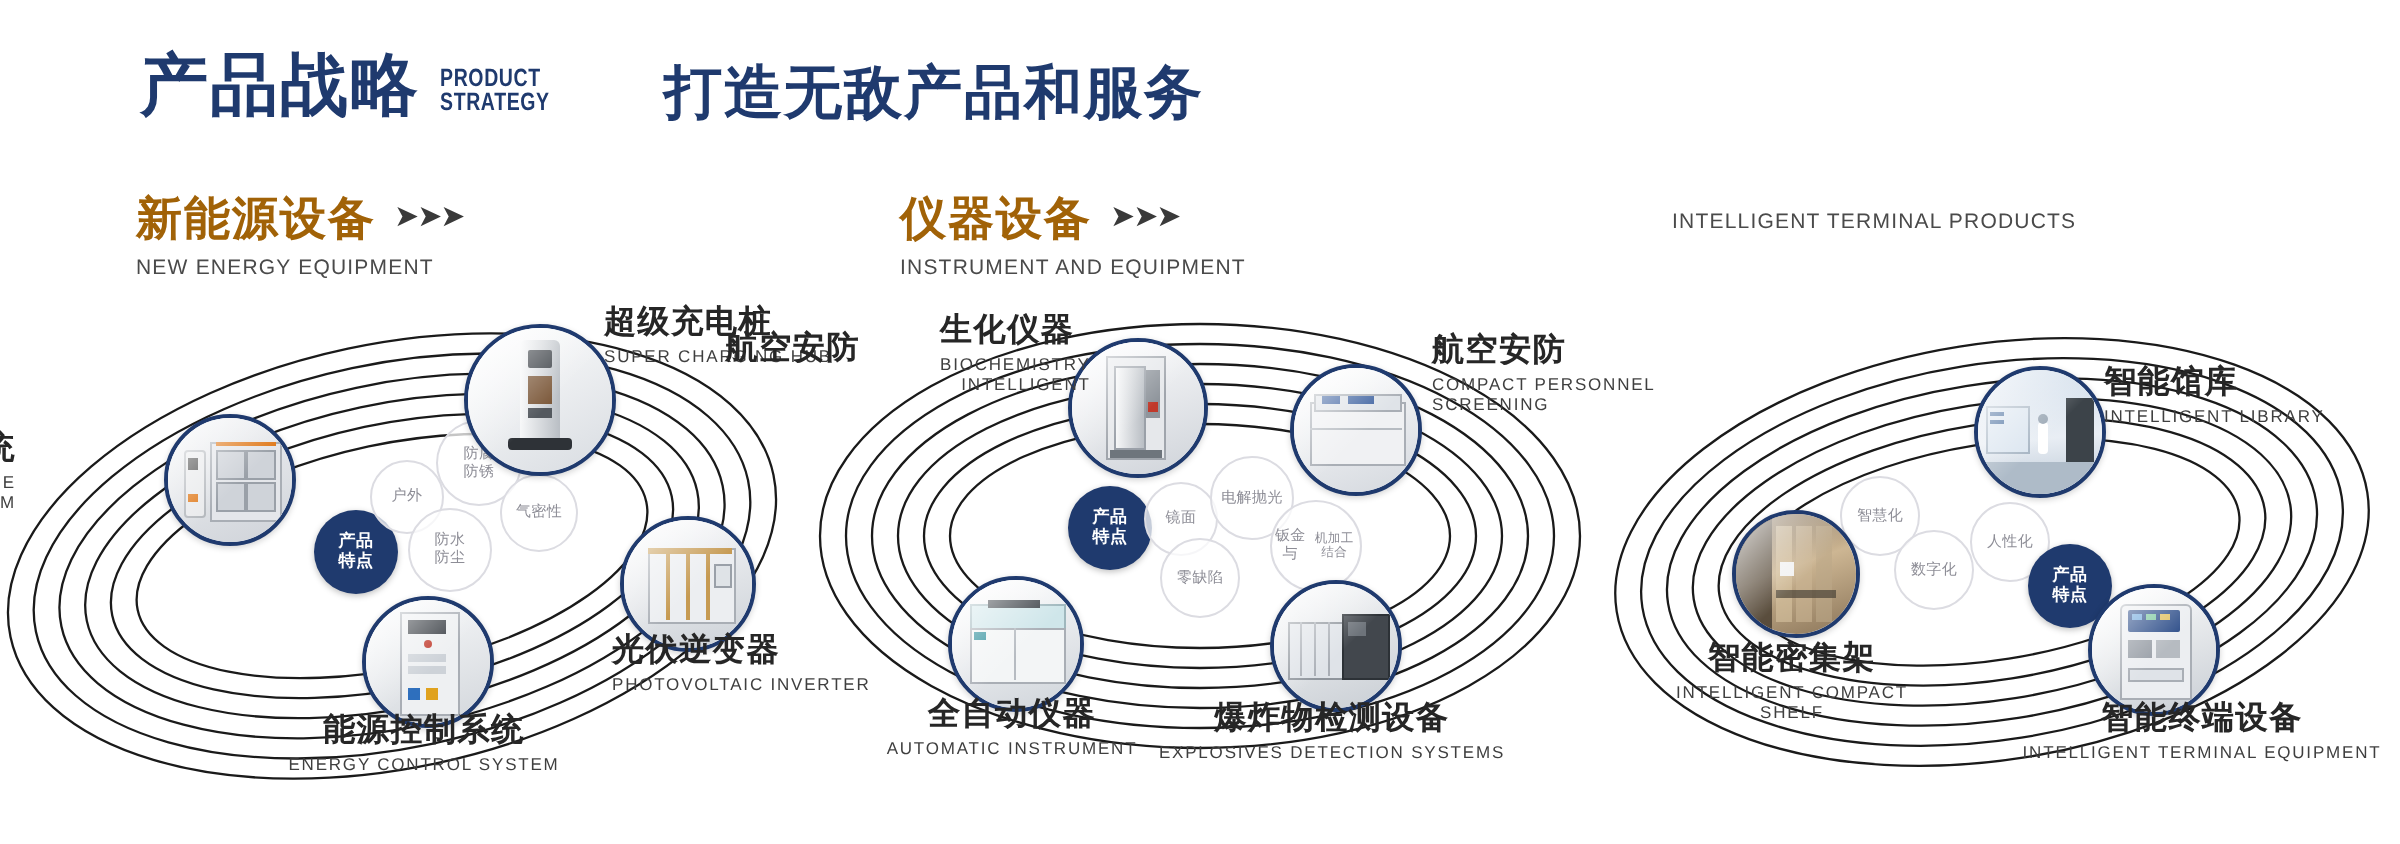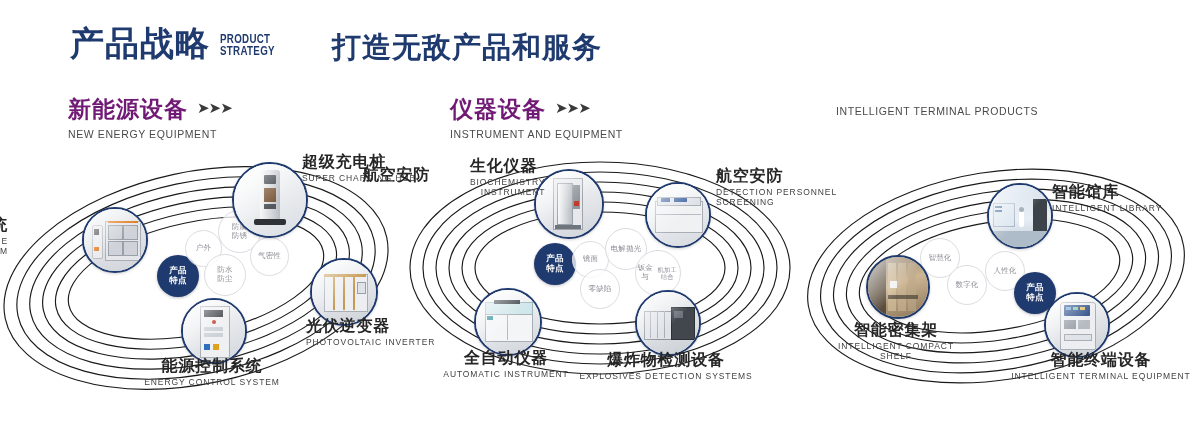--- a/index.html
+++ b/index.html
@@ -24,21 +24,21 @@
   .brand-en div{display:block;}
   .headline{
     position:absolute;left:332px;top:33px;
     font-size:29px;font-weight:bold;color:#1f3a6e;letter-spacing:1px;
     white-space:nowrap;line-height:1;
   }
 
   
   .sec-title{position:absolute;}
   .sec-title .cn{
-    font-size:23px;font-weight:bold;color:#701a75;letter-spacing:1px;
+    font-size:23px;font-weight:bold;color:#a16207;letter-spacing:1px;
     line-height:1;white-space:nowrap;display:inline-block;vertical-align:middle;
   }
   .sec-title .arrows{
     display:inline-block;vertical-align:middle;margin-left:9px;
     color:#3a3a3a;font-size:15px;letter-spacing:-1px;font-weight:bold;
     position:relative;top:-2px;
   }
   .sec-title .en{
     margin-top:7px;font-size:10.5px;color:#4a4a4a;letter-spacing:.6px;
     white-space:nowrap;font-weight:normal;
@@ -254,36 +254,36 @@
         <div class="dev" style="left:19px;top:54px;width:26px;height:4px;background:#6e757c;"></div>
         <div class="sheen"></div>
       </div>
     </div>
     <div class="lab r" style="left:-80px;top:17px;width:110px;">
       <div class="cn">航空安防</div>
     </div>
     <div class="lab" style="left:70px;top:8px;">
       <div class="cn">生化仪器</div>
       <div class="en">BIOCHEMISTRY</div>
-      <div class="en" style="margin-top:0;text-align:right;">INSTRUMENT</div>
+      <div class="en" style="margin-top:0;text-align:right;">INTELLIGENT</div>
     </div>
 
     <div class="node" style="left:245px;top:32px;width:62px;height:62px;">
       <div class="ph" style="background:linear-gradient(160deg,#ffffff,#d4d8de);">
         <div class="dev" style="left:8px;top:17px;width:46px;height:30px;background:#f0f1f3;border:1px solid #a9aeb5;"></div>
         <div class="dev" style="left:10px;top:13px;width:42px;height:7px;background:#dfe3e8;border:1px solid #a9aeb5;"></div>
         <div class="dev" style="left:14px;top:14px;width:9px;height:4px;background:#3a5f9e;"></div>
         <div class="dev" style="left:27px;top:14px;width:13px;height:4px;background:#3a5f9e;"></div>
         <div class="dev" style="left:8px;top:30px;width:46px;height:1px;background:#b6bbc1;"></div>
         <div class="sheen"></div>
       </div>
     </div>
     <div class="lab" style="left:316px;top:18px;">
       <div class="cn">航空安防</div>
-      <div class="en">DETECTION PERSONNEL</div>
+      <div class="en">COMPACT PERSONNEL</div>
       <div class="en" style="margin-top:0;">SCREENING</div>
     </div>
 
     <div class="node" style="left:74px;top:138px;width:64px;height:64px;">
       <div class="ph" style="background:linear-gradient(160deg,#ffffff,#cfd4da);">
         <div class="dev" style="left:9px;top:12px;width:46px;height:12px;background:#cfe6ea;border:1px solid #9fb7bd;"></div>
         <div class="dev" style="left:18px;top:10px;width:26px;height:4px;background:#3a4046;"></div>
         <div class="dev" style="left:9px;top:24px;width:46px;height:26px;background:#f3f5f6;border:1px solid #a9aeb5;"></div>
         <div class="dev" style="left:31px;top:24px;width:1px;height:26px;background:#b6bbc1;"></div>
         <div class="dev" style="left:11px;top:26px;width:6px;height:4px;background:#2f8f9c;"></div>

